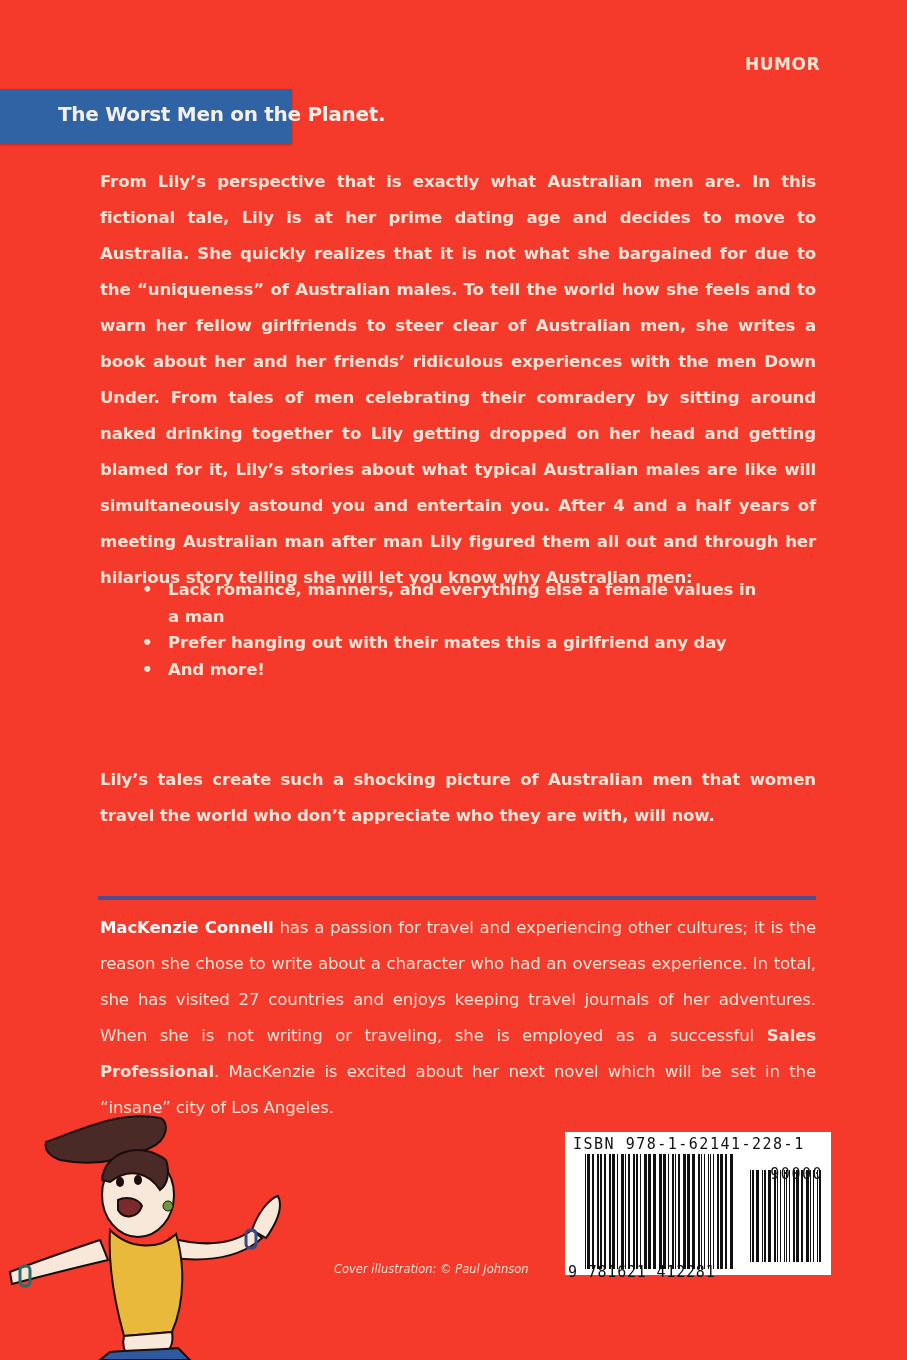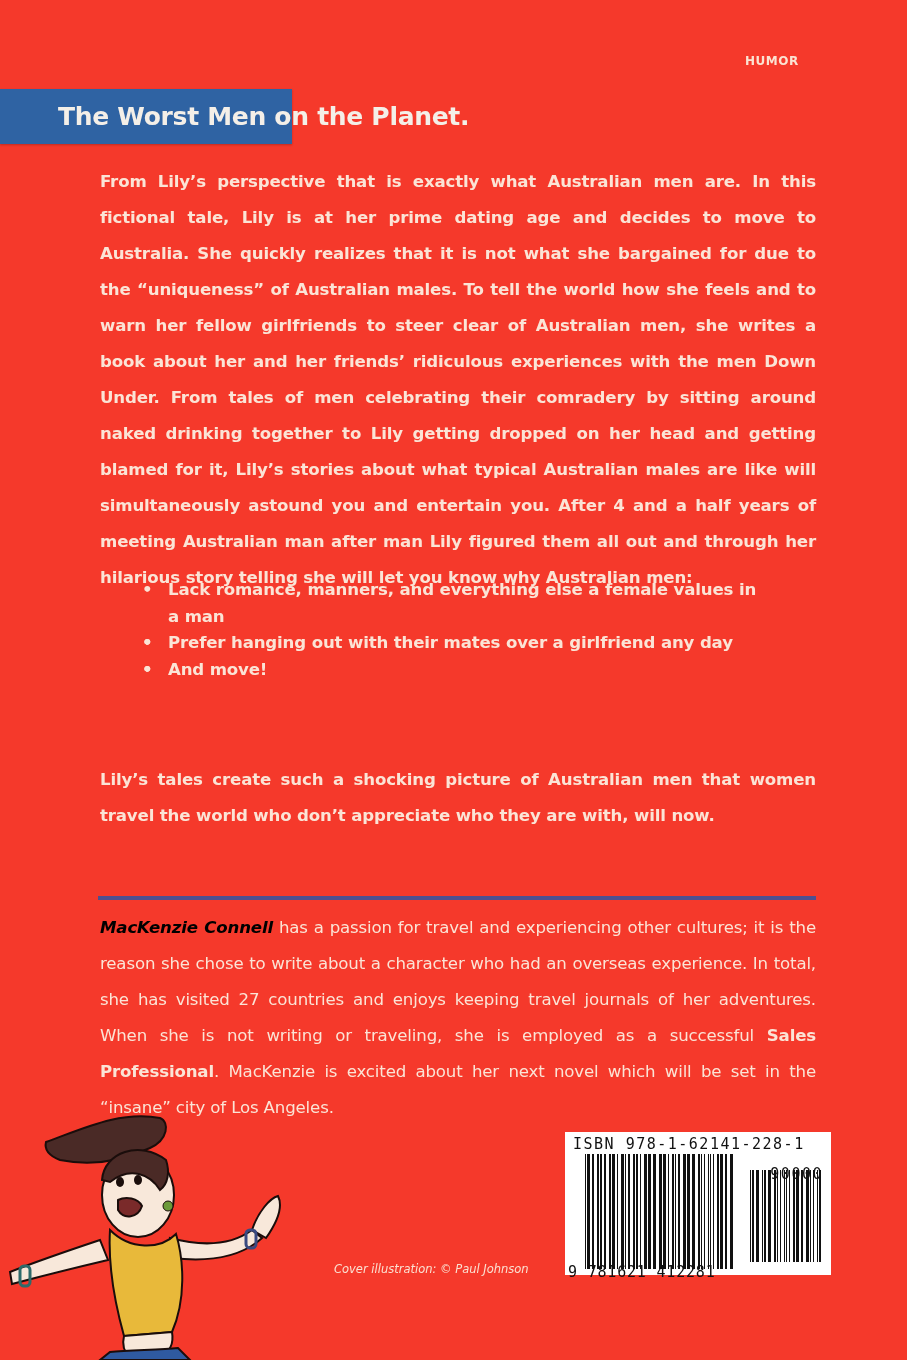--- a/index.html
+++ b/index.html
@@ -5,31 +5,31 @@
   html, body { margin: 0; padding: 0; }
   body {
     width: 907px; height: 1360px; overflow: hidden;
     background: #f5392b;
     font-family: "DejaVu Sans", sans-serif;
     color: #fbe6d8;
     position: relative;
   }
   .humor {
     position: absolute; top: 54px; left: 745px;
-    font-weight: bold; font-size: 12px; letter-spacing: 0.5px;
+    font-weight: bold; font-size: 17px; letter-spacing: 0.5px;
     color: #fbe3d2;
   }
   .banner {
     position: absolute; top: 89px; left: 0; width: 292px; height: 55px;
     background: #2f63a3;
     box-shadow: 0 1px 2px rgba(80,20,20,0.35);
   }
   .banner-title {
     position: absolute; left: 58px; top: 13px;
-    font-weight: bold; font-size: 25px; color: #f4efe8;
+    font-weight: bold; font-size: 20px; color: #f4efe8;
     letter-spacing: -0.3px; white-space: nowrap;
   }
   .body-text {
     position: absolute; left: 100px; width: 716px;
     font-size: 16.6px; line-height: 36px; font-weight: bold;
     color: #fbe4d6; text-align: justify;
     letter-spacing: -0.15px;
   }
   .para1 { top: 164px; }
   .bullets {
@@ -41,21 +41,21 @@
   .bullets li { position: relative; padding-left: 28px; }
   .bullets li .dot {
     position: absolute; left: 2px; top: 0; font-weight: bold;
   }
   .para2 { top: 762px; }
   .divider {
     position: absolute; left: 98px; top: 896px; width: 718px; height: 4px;
     background: #4f4f8f;
   }
   .bio { top: 910px; font-weight: normal; }
-  .bio .author { font-weight: bold; color: #000000; font-style: italic; }
+  .bio .author { font-weight: bold; color: #ffffff; }
   .bio .sales { font-weight: bold; }
   .isbn-box {
     position: absolute; left: 565px; top: 1132px; width: 266px; height: 143px;
     background: #ffffff;
   }
   .isbn-label {
     position: absolute; left: 8px; top: 3px;
     font-family: "DejaVu Sans Mono", monospace; font-size: 15px;
     color: #111; letter-spacing: 1.5px; white-space: nowrap;
   }
@@ -93,23 +93,23 @@
 
 <div class="banner">
   <div class="banner-title">The Worst Men on the Planet.</div>
 </div>
 
 <div class="body-text para1">From Lily’s perspective that is exactly what Australian men are. In this fictional tale, Lily is at her prime dating age and decides to move to Australia.  She quickly realizes that it is not what she bargained for due to the “uniqueness” of Australian males.  To tell the world how she feels and to warn her fellow girlfriends to steer clear of Australian men, she writes a book about her and her friends’ ridiculous experiences with the men Down Under.  From tales of men celebrating their comradery by sitting around naked drinking together to Lily getting dropped on her head and getting blamed for it, Lily’s stories about what typical Australian males are like will simultaneously astound you and entertain you.  After 4 and a half years of meeting Australian man after man Lily figured them all out and through her hilarious story telling she will let you know why Australian men:</div>
 
 <ul class="bullets">
   <li><span class="dot">•</span><span>Lack romance, manners, and everything else a female values in a man</span></li>
   <li><span class="dot">•</span></li>
-  <li><span class="dot">•</span><span>Prefer hanging out with their mates over a girlfriend any day</span></li>
+  <li><span class="dot">•</span><span>Prefer hanging out with their mates this a girlfriend any day</span></li>
   <li><span class="dot">•</span></li>
-  <li><span class="dot">•</span><span>And move!</span></li>
+  <li><span class="dot">•</span><span>And more!</span></li>
 </ul>
 
 <div class="body-text para2">Lily’s tales create such a shocking picture of Australian men that women travel the world who don’t appreciate who they are with, will now.</div>
 
 <div class="divider"></div>
 
 <div class="body-text bio"><span class="author">MacKenzie Connell</span><span> has a passion for travel and experiencing other cultures; it is the reason she chose to write about a character who had an overseas experience. In total, she has visited 27 countries and enjoys keeping travel journals of her adventures. When she is not writing or traveling, she is employed as a successful </span><span class="sales">Sales Professional</span><span>. MacKenzie is excited about her next novel which will be set in the “insane” city of Los Angeles.</span></div>
 
 <svg class="illustration" viewBox="0 0 330 260">
 

